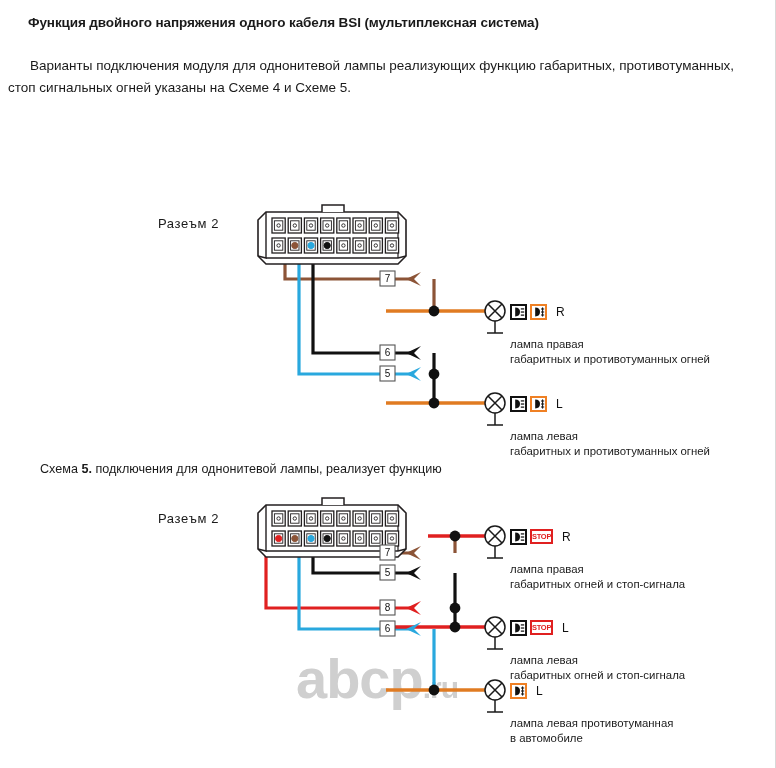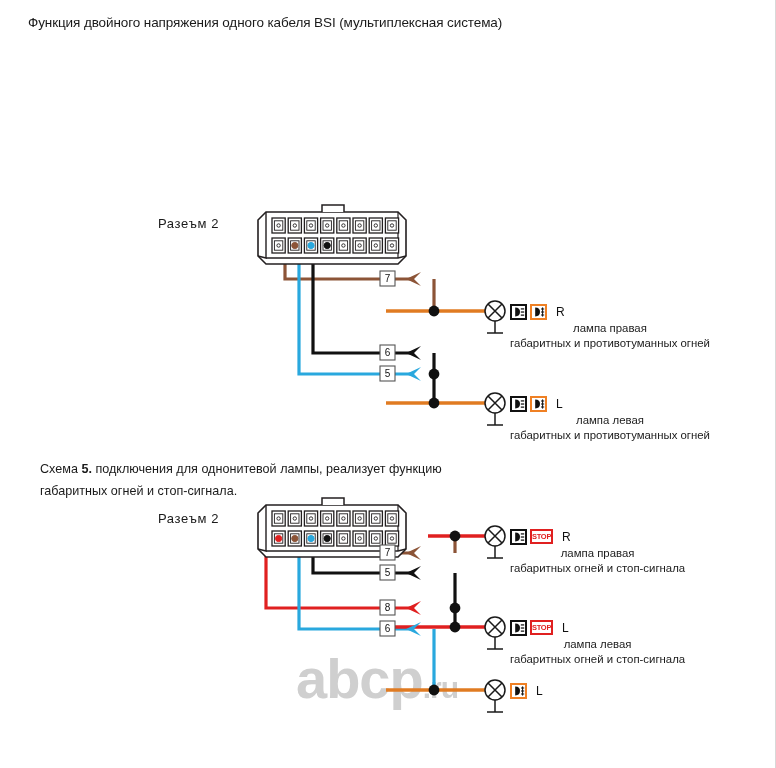--- a/index.html
+++ b/index.html
@@ -22,21 +22,21 @@
     border-right: 1px solid #d8d8d8;
     box-sizing: border-box;
   }
   
   .doc-title {
     position: absolute;
     left: 28px;
     top: 14px;
     width: 700px;
     font-size: 13.5px;
-    font-weight: normal;
+    font-weight: bold;
     letter-spacing: -0.1px;
     line-height: 1.3;
   }
   .intro {
     position: absolute;
     left: 8px;
     top: 55px;
     width: 730px;
     font-size: 13.5px;
     line-height: 1.62;
@@ -115,38 +115,37 @@
   }
   .side-letter {
     font-size: 12px;
     margin-left: 6px;
     color: #111;
   }
   .lamp-caption {
     font-size: 11.4px;
     line-height: 1.32;
     color: #1a1a1a;
-    margin-top: 1px;
+    margin-top: 17px;
     white-space: nowrap;
-    text-align: center;
   }
 </style>
 </head>
 <body>
 
 <div id="page">
 
   <div class="doc-title">Функция двойного напряжения одного кабеля BSI (мультиплексная система)</div>
+  <div class="intro">Варианты подключения модуля  для однонитевой лампы реализующих функцию габаритных, противотуманных, стоп сигнальных огней указаны на Схеме 4 и Схеме 5.</div>
 
 
   <div class="scheme-caption" id="scheme5-caption">
     <span>Схема</span>
     <span class="num">5.</span>
     <span>подключения для однонитевой лампы, реализует функцию</span><br>
-    <span>габаритных огней  и  стоп-сигнала.</span>
   </div>
 
   <div class="connector-label" id="conn-label-4">Разеъм 2</div>
   <div class="connector-label" id="conn-label-5">Разеъм 2</div>
 
   <div id="watermark"><span>abcp</span><span class="tld">.ru</span></div>
 
   <svg id="diagram" width="776" height="768">
     <defs>
       <g id="conn-body">
@@ -459,15 +458,19 @@
 
   <div class="lamp-block" style="left:510px; top:682px;">
     <div class="lamp-row">
       <span class="icon-box fog">
           <svg width="13" height="12">
             <use href="#ico-fog"></use>
           </svg>
         </span>
       <span class="side-letter">L</span>
     </div>
+    <div class="lamp-caption">
+      <span>лампа левая противотуманная</span><br>
+      <span>в автомобиле</span>
+    </div>
   </div>
 
 </div>
 
 </body></html>

